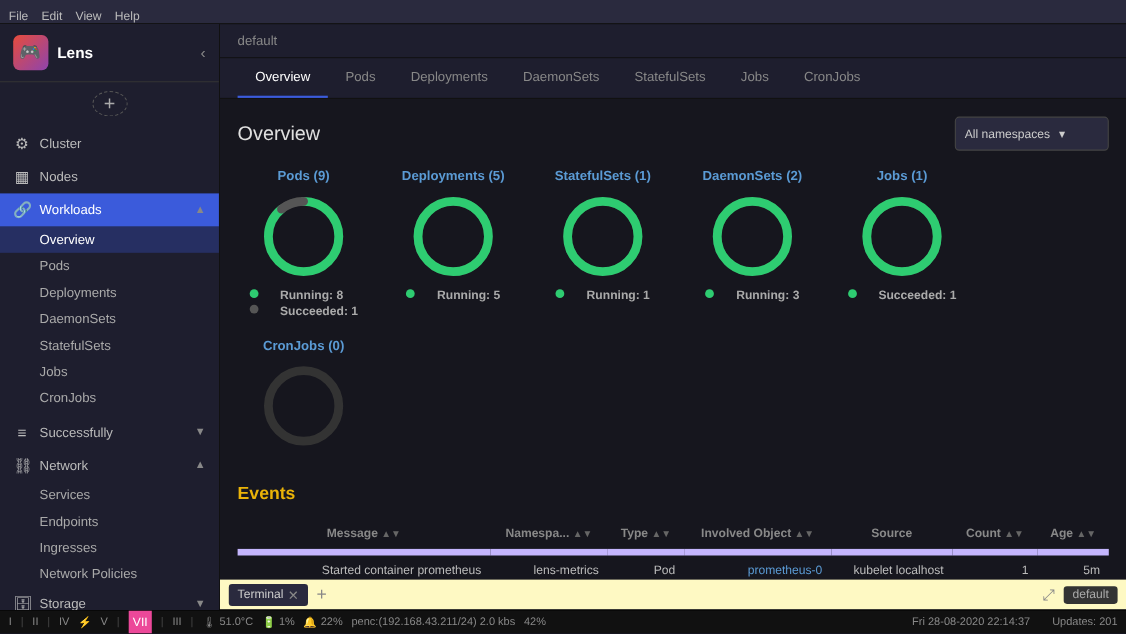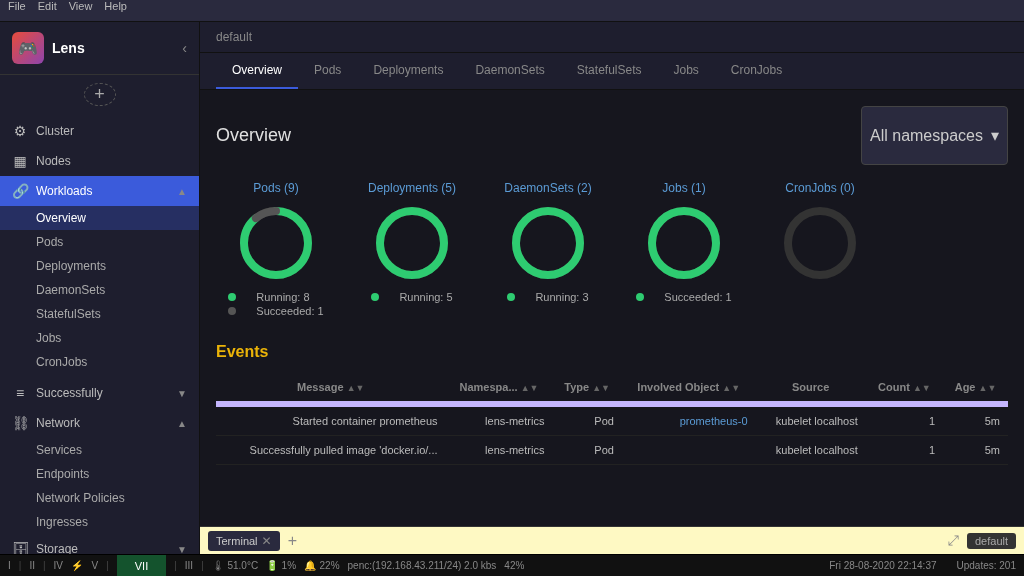--- a/index.html
+++ b/index.html
@@ -1,19 +1,19 @@
 <!DOCTYPE html>
 <html><head>
   <meta charset="utf-8">
   <style>
     * { margin: 0; padding: 0; box-sizing: border-box; }
     body { font-family: -apple-system, BlinkMacSystemFont, 'Segoe UI', sans-serif; background: #1a1a2e; color: #ccc; font-size: 12px; overflow: hidden; height: 576px; width: 1024px; }
 
     
-    .menu-bar { display: flex; align-items: flex-start; background: #2a2a3e; height: 22px; padding: 0 8px; gap: 12px; border-bottom: 1px solid #111; }
+    .menu-bar { display: flex; align-items: flex-end; background: #2a2a3e; height: 22px; padding: 0 8px; gap: 12px; border-bottom: 1px solid #111; }
     .menu-bar span { font-size: 11px; color: #bbb; cursor: pointer; }
 
     
     .app-layout { display: flex; height: calc(576px - 22px - 22px); }
 
     
     .sidebar { width: 200px; background: #1e1e2e; border-right: 1px solid #111; display: flex; flex-direction: column; overflow-y: auto; flex-shrink: 0; }
     .sidebar-logo { display: flex; align-items: center; justify-content: space-between; padding: 10px 12px; border-bottom: 1px solid #333; }
     .sidebar-logo-left { display: flex; align-items: center; gap: 8px; }
     .logo-box { width: 32px; height: 32px; background: linear-gradient(135deg, #e74c3c, #8e44ad); border-radius: 6px; display: flex; align-items: center; justify-content: center; font-size: 16px; }
@@ -32,33 +32,33 @@
     .main-content { flex: 1; display: flex; flex-direction: column; background: #16161e; overflow: hidden; }
     .breadcrumb-bar { background: #1e1e2e; padding: 8px 16px; font-size: 12px; color: #888; border-bottom: 1px solid #111; }
     .tabs-bar { display: flex; align-items: center; padding: 0 16px; background: #1e1e2e; border-bottom: 1px solid #111; gap: 0; }
     .tab { padding: 10px 16px; cursor: pointer; color: #888; font-size: 12px; border-bottom: 2px solid transparent; }
     .tab.active { color: #fff; border-bottom: 2px solid #3b5bdb; }
     .content-area { flex: 1; overflow-y: auto; padding: 16px; background: #16161e; }
 
     
     .section-header { display: flex; align-items: center; justify-content: space-between; margin-bottom: 16px; }
     .section-title { font-size: 18px; font-weight: 500; color: #e0e0e0; }
-    .namespace-select { background: #2a2a3e; border: 1px solid #444; color: #ccc; padding: 19px 8px; border-radius: 4px; font-size: 16px; cursor: pointer; display: flex; align-items: center; gap: 8px; min-width: 140px; justify-content: center; }
+    .namespace-select { background: #2a2a3e; border: 1px solid #444; color: #ccc; padding: 8px 8px; border-radius: 4px; font-size: 11px; cursor: pointer; display: flex; align-items: center; gap: 8px; min-width: 140px; justify-content: flex-start; }
 
     
     .workload-cards { display: flex; gap: 16px; margin-bottom: 24px; flex-wrap: wrap; }
-    .workload-card { display: flex; flex-direction: column; align-items: center; min-width: 120px; }
+    .workload-card { display: flex; flex-direction: column; align-items: center; min-width: 120px; font-weight: bold; }
     .workload-link { color: #5b9bd5; font-size: 12px; text-decoration: none; margin-bottom: 8px; cursor: pointer; }
     .donut-container { width: 80px; height: 80px; position: relative; margin-bottom: 8px; }
     .donut-container svg { width: 80px; height: 80px; }
     .donut-bg { fill: none; stroke: #333; stroke-width: 8; }
     .donut-fill { fill: none; stroke: #2ecc71; stroke-width: 8; stroke-linecap: round; transform: rotate(-90deg); transform-origin: 50% 50%; }
     .donut-fill.grey { stroke: #555; }
     .workload-stats { font-size: 11px; color: #aaa; }
-    .stat-item { display: flex; align-items: center; gap: 20px; margin-bottom: 2px; }
+    .stat-item { display: flex; gap: 20px; margin-bottom: 2px; }
     .stat-dot { width: 8px; height: 8px; border-radius: 50%; background: #2ecc71; flex-shrink: 0; }
     .stat-dot.grey { background: #555; }
 
     
     .events-title { font-size: 16px; color: #eab308; margin-bottom: 12px; }
     .events-table { width: 100%; border-collapse: collapse; }
     .events-table th { text-align: center; padding: 8px 8px; color: #888; font-weight: 700; font-size: 11px; border-bottom: 6px solid #c4b5fd; cursor: pointer; }
     .events-table td { padding: 8px 8px; color: #bbb; font-size: 11px; border-bottom: 1px solid #222; text-align: right; }
     .link-cell { color: #5b9bd5; cursor: pointer; }
     .col-message { max-width: 220px; overflow: hidden; text-overflow: ellipsis; white-space: nowrap; }
@@ -68,21 +68,21 @@
     .terminal-bar { display: flex; align-items: center; background: #fef9c3; border-top: 1px solid #333; height: 28px; padding: 0 8px; gap: 8px; }
     .terminal-tab { display: flex; align-items: center; gap: 4px; background: #2a2a3e; padding: 3px 8px; border-radius: 3px; font-size: 11px; color: #ccc; }
     .terminal-close { color: #888; cursor: pointer; font-size: 12px; }
     .terminal-add { color: #888; cursor: pointer; font-size: 16px; }
     .terminal-resize { margin-left: auto; color: #888; cursor: pointer; font-size: 14px; }
     .terminal-cluster { background: #333; padding: 2px 8px; border-radius: 3px; font-size: 11px; color: #aaa; }
 
     
     .status-bar { display: flex; align-items: center; background: #111; height: 22px; padding: 0 8px; gap: 8px; font-size: 10px; color: #888; border-top: 1px solid #000; overflow: hidden; }
     .status-item { display: flex; align-items: center; gap: 3px; white-space: nowrap; }
-    .status-item.active-tab { background: #14532d; color: #fff; padding: 0 18px; height: 22px; font-size: 11px; }
+    .status-item.active-tab { background: #ec4899; color: #fff; padding: 0 4px; height: 22px; font-size: 11px; }
     .status-sep { color: #444; }
     .status-bar-right { margin-left: auto; display: flex; gap: 20px; align-items: center; }
   </style>
 </head>
 <body>
 
 <div class="menu-bar">
   <span>File</span>
   <span>Edit</span>
   <span>View</span>
@@ -150,24 +150,24 @@
         <span>Network</span>
         <span class="chevron">▲</span>
       </div>
       <div class="sidebar-sub-item">
         <span>Services</span>
       </div>
       <div class="sidebar-sub-item">
         <span>Endpoints</span>
       </div>
       <div class="sidebar-sub-item">
+        <span>Ingresses</span>
+      </div>
+      <div class="sidebar-sub-item">
         <span>Network Policies</span>
-      </div>
-      <div class="sidebar-sub-item">
-        <span>Ingresses</span>
       </div>
       <div class="sidebar-item">
         <span class="icon">🗄</span>
         <span>Storage</span>
         <span class="chevron">▼</span>
       </div>
 
     </div>
   </div>
 
@@ -228,20 +228,35 @@
             </svg>
           </div>
           <div class="workload-stats">
             <div class="stat-item">
                 <span class="stat-dot"></span>
                 <span>Running: 5</span>
               </div>
           </div>
         </div>
 
+        <div class="workload-card">
+          <a class="workload-link">StatefulSets (1)</a>
+          <div class="donut-container">
+            <svg viewBox="0 0 80 80">
+              <circle class="donut-bg" cx="40" cy="40" r="32"></circle>
+              <circle class="donut-fill" cx="40" cy="40" r="32" stroke-dasharray="201 201"></circle>
+            </svg>
+          </div>
+          <div class="workload-stats">
+            <div class="stat-item">
+                <span class="stat-dot"></span>
+                <span>Running: 1</span>
+              </div>
+          </div>
+        </div>
 
         <div class="workload-card">
           <a class="workload-link">DaemonSets (2)</a>
           <div class="donut-container">
             <svg viewBox="0 0 80 80">
               <circle class="donut-bg" cx="40" cy="40" r="32"></circle>
               <circle class="donut-fill" cx="40" cy="40" r="32" stroke-dasharray="201 201"></circle>
             </svg>
           </div>
           <div class="workload-stats">

